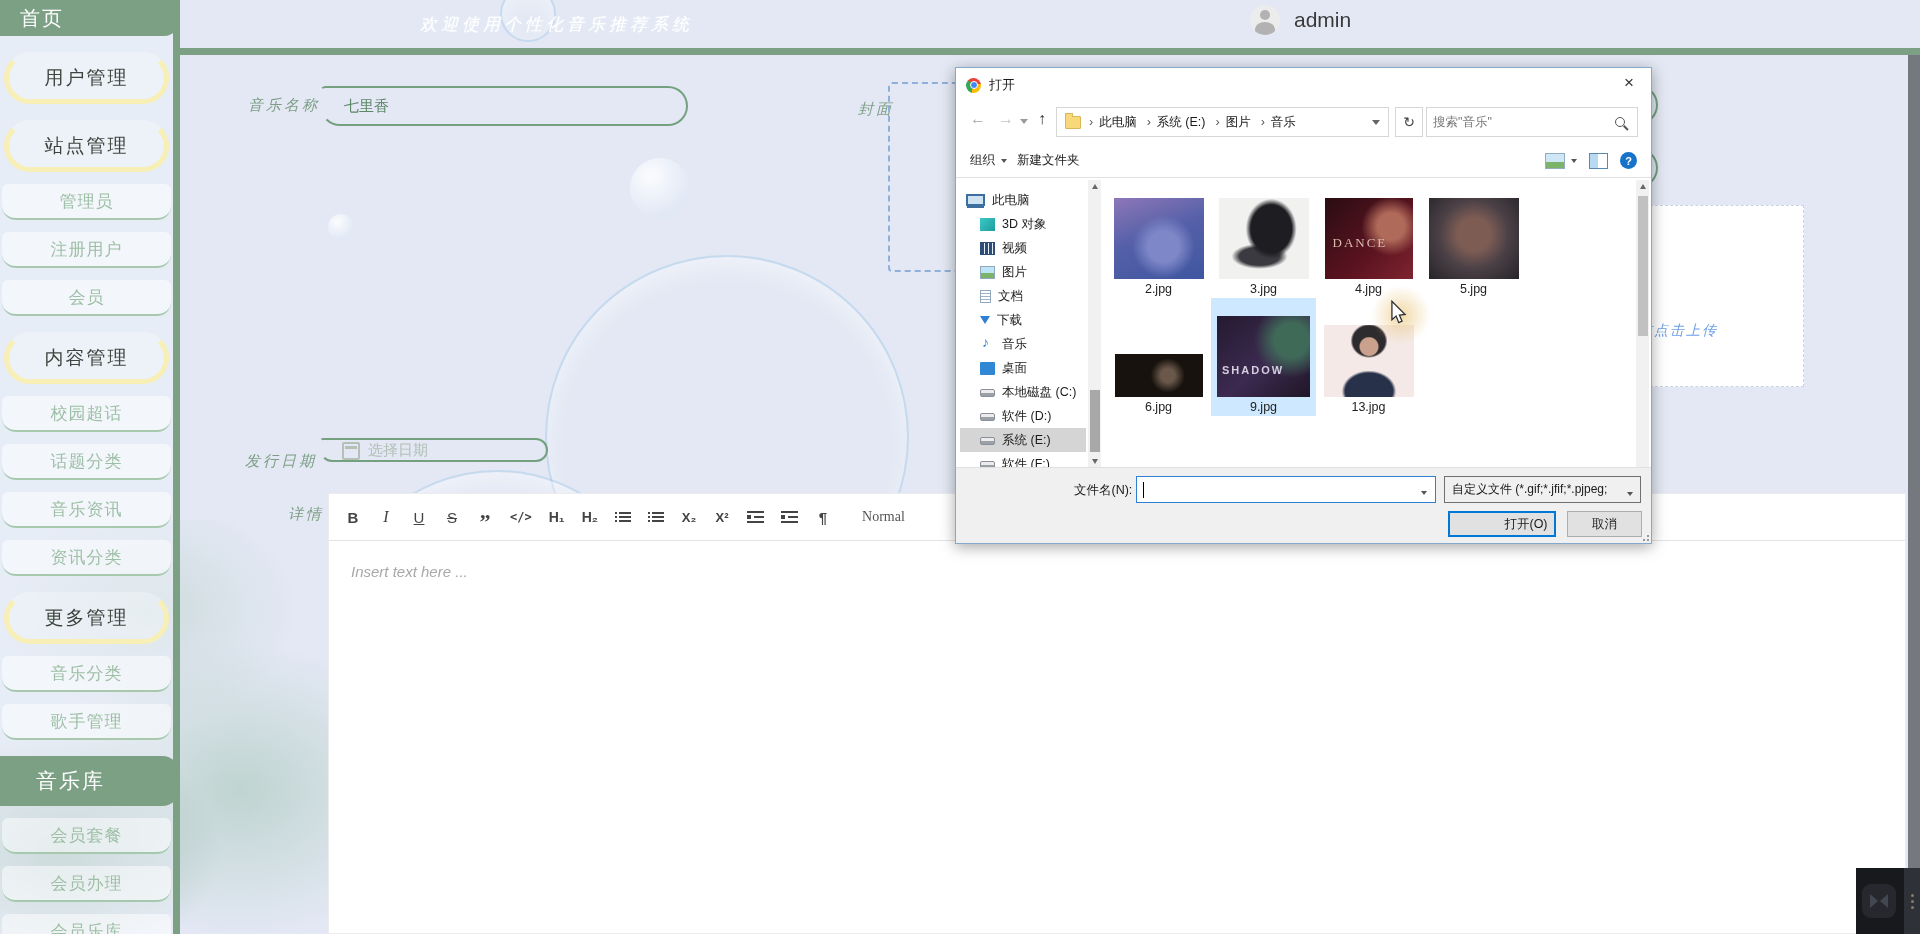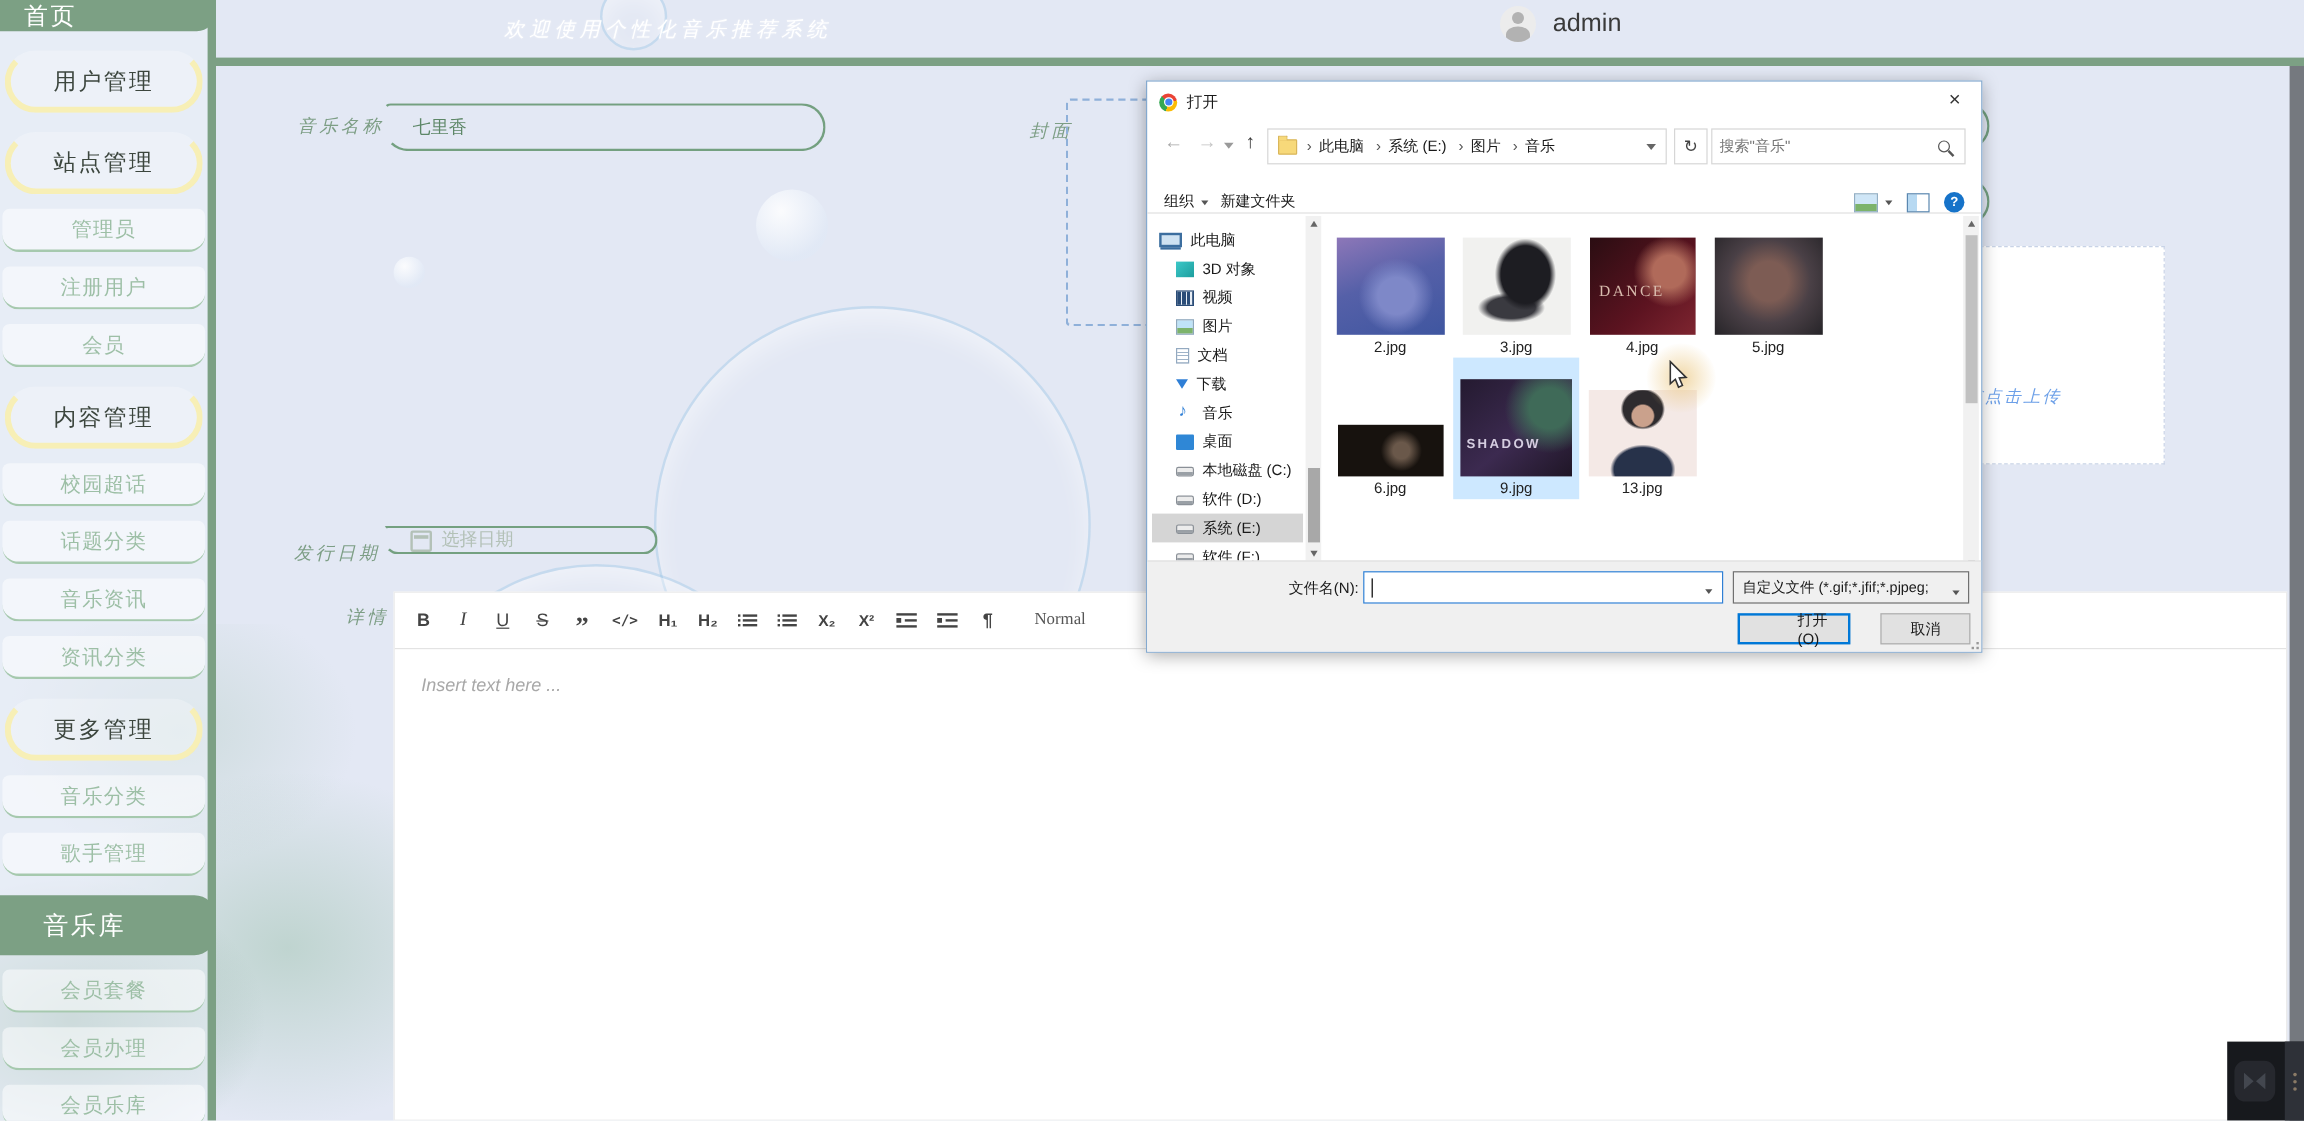--- a/index.html
+++ b/index.html
@@ -23,21 +23,21 @@
   .userchip{position:absolute;left:1250px;top:5px;display:flex;align-items:center;gap:14px;z-index:2;}
   .avatar{width:30px;height:30px;border-radius:50%;background:#ececec;position:relative;overflow:hidden;flex:none;}
   .avatar::before{content:"";position:absolute;top:5px;left:10px;width:10px;height:10px;border-radius:50%;background:#b2b2b2;}
   .avatar::after{content:"";position:absolute;top:17px;left:5px;width:20px;height:14px;border-radius:50% 50% 0 0;background:#b2b2b2;}
   .username{font-size:21px;color:#3a3a3a;}
   .green-hr{position:absolute;left:180px;top:48px;width:1740px;height:7px;background:#7ca084;z-index:2;}
 
   
   .sidebar{position:absolute;left:0;top:0;width:180px;height:934px;z-index:3;background:rgba(235,240,247,.55);border-right:7px solid #7ca084;box-sizing:border-box;}
   .side-entry{box-sizing:border-box;display:flex;align-items:center;justify-content:center;cursor:pointer;}
-  .t-home{width:180px;height:26px;margin:0 -7px 12px 0;background:#7ca084;color:#fff;font-size:20px;justify-content:flex-start;padding-left:20px;border-radius:0 0 16px 0;letter-spacing:2px;}
+  .t-home{width:180px;height:36px;margin:0 -7px 12px 0;background:#7ca084;color:#fff;font-size:20px;justify-content:flex-start;padding-left:20px;border-radius:0 0 16px 0;letter-spacing:2px;}
   .t-group{height:52px;margin:16px 4px 8px;border:5px solid #f7efb6;border-top-color:transparent;border-radius:28px;background:rgba(255,255,255,.25);color:#3c463e;font-size:19px;letter-spacing:2px;}
   .t-item{height:36px;margin:12px 2px 0;background:rgba(255,255,255,.5);border-bottom:2px solid #a6c9ae;border-radius:6px 6px 14px 14px;color:#9dbfa6;font-size:17px;letter-spacing:1px;}
   .t-lib{height:50px;margin:16px -7px 0 0;width:180px;background:#7ca084;color:#fff;font-size:21px;justify-content:flex-start;padding-left:36px;border-radius:0 18px 18px 0;letter-spacing:2px;}
 
   
   .lbl{position:absolute;font:italic 15px "Liberation Serif",serif;color:#7d9e85;letter-spacing:3px;z-index:1;}
   .ginput{position:absolute;border:2px solid #74a080;border-left-color:transparent;border-radius:6px 22px 22px 22px;background:transparent;box-sizing:border-box;z-index:1;}
   .ginput input{width:100%;height:100%;border:none;background:transparent;outline:none;padding:0 0 0 22px;font:15px "Liberation Serif",serif;color:#5d8767;box-sizing:border-box;}
   .ginput input::placeholder{color:#b3c1b7;}
   .in-music{left:320px;top:86px;width:368px;height:40px;}
@@ -98,21 +98,21 @@
   .crumbs{display:flex;align-items:center;gap:2px;}
   .crumb{padding:0 4px;cursor:pointer;white-space:nowrap;}
   .crumb::before{content:"›";color:#555;margin-right:6px;}
   .addr-caret{position:absolute;right:8px;top:12px;width:0;height:0;border:4px solid transparent;border-top:5px solid #666;}
   .refresh{position:absolute;left:439px;top:5px;width:28px;height:30px;border:1px solid #d6d6d6;display:flex;align-items:center;justify-content:center;font-size:14px;color:#444;box-sizing:border-box;}
   .searchbox{position:absolute;left:470px;top:5px;width:212px;height:30px;border:1px solid #d6d6d6;box-sizing:border-box;display:flex;align-items:center;}
   .searchbox input{flex:1;border:none;outline:none;padding:0 6px;font-size:12.5px;color:#666;background:transparent;}
   .searchbox input::placeholder{color:#777;}
   .mag{width:8px;height:8px;border:1.5px solid #555;border-radius:50%;position:relative;margin-right:12px;flex:none;}
   .mag::after{content:"";position:absolute;width:6px;height:1.5px;background:#555;transform:rotate(45deg);right:-5px;bottom:-2px;}
-  .dlg-toolbar{position:relative;height:33px;border-bottom:1px solid #e0e0e0;display:flex;align-items:flex-end;padding-left:14px;gap:10px;}
+  .dlg-toolbar{position:relative;height:33px;border-bottom:1px solid #e0e0e0;display:flex;align-items:center;padding-left:14px;gap:10px;}
   .tool-item{display:flex;align-items:center;gap:6px;cursor:pointer;}
   .tri-dn{width:0;height:0;border:3.5px solid transparent;border-top:4.5px solid #555;margin-top:4px;}
   .tool-right{position:absolute;right:14px;display:flex;align-items:center;gap:12px;}
   .vw-thumb{width:18px;height:14px;border:1px solid #92aec4;background:linear-gradient(180deg,#cfe6f7 55%,#7cb36b 55%);}
   .vw-pane{width:17px;height:14px;border:1px solid #5a87b0;background:linear-gradient(90deg,#b7d9f2 0 45%,#fff 45%);}
   .help{width:17px;height:17px;border-radius:50%;background:#1673c9;color:#fff;font-size:11px;font-weight:bold;display:flex;align-items:center;justify-content:center;}
   .dlg-body{position:absolute;left:0;top:112px;right:0;bottom:75px;overflow:hidden;}
   .tree{position:absolute;left:4px;top:8px;width:126px;bottom:0;overflow:hidden;}
   .tree-row{display:flex;align-items:center;height:24px;padding-left:6px;cursor:pointer;white-space:nowrap;}
   .tree-row.child{padding-left:20px;}
@@ -154,21 +154,21 @@
   .files-scroll .sb-thumb{top:16px;height:140px;}
   .dlg-footer{position:absolute;left:0;right:0;bottom:0;height:75px;background:#f0f0f0;border-top:1px solid #e0e0e0;}
   .fn-label{position:absolute;left:118px;top:14px;font-size:12.5px;}
   .fn-input{position:absolute;left:180px;top:8px;width:300px;height:27px;background:#fff;border:1px solid #2f7fd4;box-sizing:border-box;display:flex;align-items:center;}
   .fn-input input{flex:1;border:none;outline:none;font-size:12.5px;padding:0 6px;background:transparent;}
   .fn-caret{position:absolute;left:6px;top:5px;width:1px;height:16px;background:#000;}
   .fn-input .tri-dn{position:absolute;right:8px;top:10px;}
   .filter-dd{position:absolute;left:488px;top:8px;width:197px;height:27px;background:#f0f0f0;border:1px solid #707070;box-sizing:border-box;display:flex;align-items:center;padding-left:7px;font-size:12px;cursor:pointer;}
   .filter-dd .tri-dn{position:absolute;right:7px;top:11px;}
   .btn{position:absolute;top:43px;height:26px;background:#e1e1e1;display:flex;align-items:center;justify-content:center;font-size:12.5px;cursor:pointer;box-sizing:border-box;}
-  .btn-open{left:492px;width:94px;border:2px solid #0078d7;padding-left:48px;}
+  .btn-open{left:492px;width:108px;border:2px solid #0078d7;padding-left:48px;}
   .btn-cancel{left:611px;width:75px;border:1px solid #adadad;}
   .grip{position:absolute;right:2px;bottom:2px;width:10px;height:10px;background:
      linear-gradient(#999,#999) 8px 8px/2px 2px no-repeat,
      linear-gradient(#999,#999) 4px 8px/2px 2px no-repeat,
      linear-gradient(#999,#999) 8px 4px/2px 2px no-repeat;}
 
   
   .cursor-glow{position:absolute;left:1372px;top:286px;width:58px;height:58px;border-radius:50%;background:radial-gradient(circle,rgba(235,200,130,.7),rgba(235,200,130,0) 72%);z-index:60;}
   .cursor{position:absolute;left:1390px;top:300px;z-index:61;}
 

